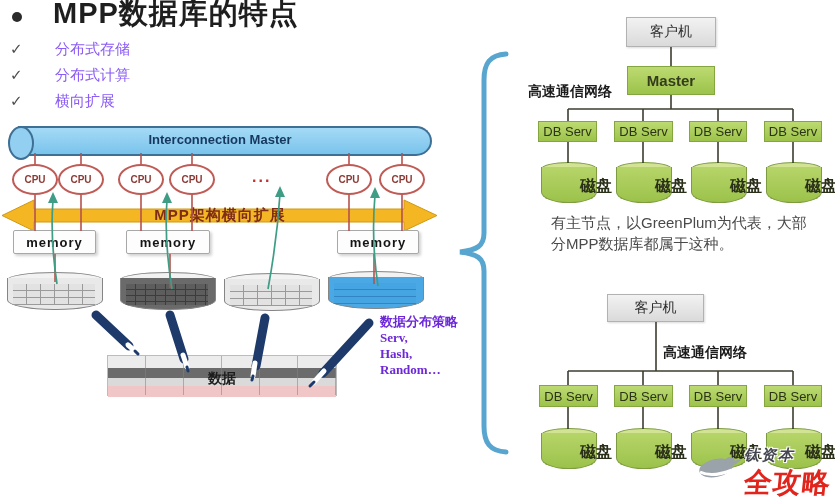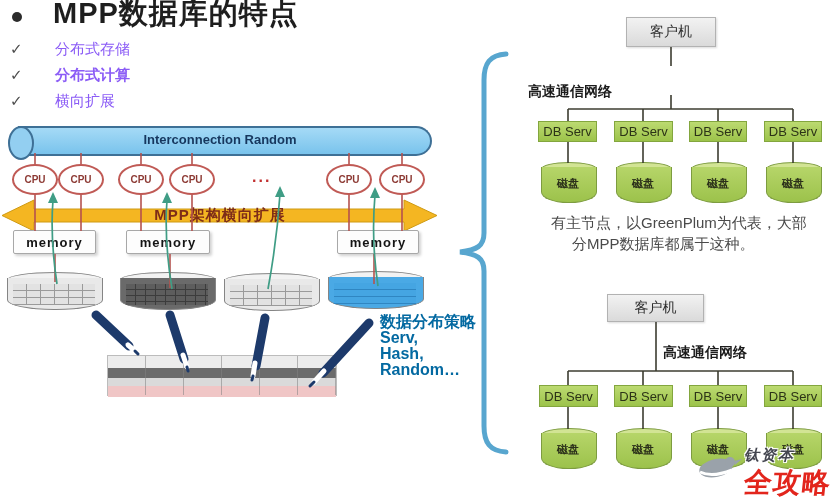--- a/index.html
+++ b/index.html
@@ -55,35 +55,35 @@
   
   .dtable{left:107px;top:355px;width:230px;height:41px;border:1px solid #bcbcbc;z-index:2;}
   .dtable .r1{position:absolute;left:0;top:0;width:100%;height:12px;background:#ececec;}
   .dtable .r2{position:absolute;left:0;top:12px;width:100%;height:10px;background:#6b6b6b;}
   .dtable .r3{position:absolute;left:0;top:22px;width:100%;height:8px;background:#dadada;}
   .dtable .r4{position:absolute;left:0;top:30px;width:100%;height:11px;background:#f0c6c6;}
   .dtable .cols{position:absolute;left:0;top:0;width:100%;height:100%;
     background-image:repeating-linear-gradient(90deg,transparent 0 37px,rgba(130,130,130,.55) 37px 38px);}
   .dtable-label{left:107px;top:370px;width:230px;text-align:center;font-size:14px;font-weight:bold;color:#1d1d1d;z-index:3;}
 
-  .strategy{left:380px;top:314px;z-index:3;font-size:16px;font-weight:bold;color:#0369a1;line-height:16px;}
+  .strategy{left:380px;top:314px;z-index:3;font-size:13px;font-weight:bold;color:#6d28d9;line-height:16px;font-family:Liberation Serif, serif;}
 
   
   .gray-box{background:linear-gradient(#f2f2f2,#dadada);border:1px solid #b2b2b2;z-index:2;
     display:flex;align-items:center;justify-content:center;font-size:14px;color:#2e2e2e;box-shadow:1px 1px 2px rgba(0,0,0,.15);}
   .green-box{background:linear-gradient(#bcda71,#9cc34a);border:1px solid #83a63e;z-index:2;
     display:flex;align-items:center;justify-content:center;font-size:13px;color:#2c3317;}
   .green-box.master{font-weight:bold;font-size:15px;color:#343c1c;}
   .net-tag{font-size:14px;font-weight:600;color:#1c1c1c;z-index:3;}
 
   .gcyl{width:54px;height:41px;z-index:2;}
   .gcyl .top{position:absolute;left:0;top:0;width:100%;height:12px;border-radius:50%;background:#d2e494;border:1px solid #7d9c40;}
   .gcyl .body{position:absolute;left:0;top:5px;width:100%;height:35px;background:linear-gradient(#b6d569,#9cc24b);
     border:1px solid #7d9c40;border-top:none;border-radius:0 0 27px 27px/0 0 11px 11px;}
-  .gcyl .lbl{position:absolute;left:0;top:14px;width:100%;text-align:center;font-size:11px;font-weight:bold;color:#2b301a;}
+  .gcyl .lbl{position:absolute;left:0;top:14px;width:100%;text-align:center;font-size:16px;font-weight:bold;color:#2b301a;padding-left:28px;}
 
   .caption{font-size:15px;color:#4a4a4a;z-index:3;line-height:21px;}
 
   
   .wm{z-index:10;}
   .wm-brand{left:744px;top:446px;font-size:15px;font-weight:bold;color:#43454f;letter-spacing:2px;
     text-shadow:-1px -1px 0 #fff,1px -1px 0 #fff,-1px 1px 0 #fff,1px 1px 0 #fff;font-style:italic;}
   .wm-sub{left:744px;top:464px;font-size:28px;font-weight:bold;color:#e2251c;letter-spacing:1px;transform:skewX(-6deg);
     text-shadow:-1px -1px 0 #fff,1px -1px 0 #fff,-1px 1px 0 #fff,2px 2px 0 #fff;}
   .wm-logo{left:692px;top:452px;width:52px;height:34px;}
@@ -94,29 +94,29 @@
 <body>
 
 <div id="canvas">
 
   <div class="abs bullet-dot"></div>
   <div class="abs page-title">MPP数据库的特点</div>
 
   <div class="abs chk" style="top:40px;">✓</div>
   <div class="abs chk-label" style="top:40px;">分布式存储</div>
   <div class="abs chk" style="top:66px;">✓</div>
-  <div class="abs chk-label" style="top:66px;font-weight:bold;">分布式计算</div>
+  <div class="abs chk-label" style="top:66px;">分布式计算</div>
   <div class="abs chk" style="top:92px;">✓</div>
   <div class="abs chk-label" style="top:92px;font-family:Liberation Serif, serif;">横向扩展</div>
 
   <div class="abs net-cyl">
     <div class="body"></div>
     <div class="cap"></div>
   </div>
-  <div class="abs net-label">Interconnection Random</div>
+  <div class="abs net-label">Interconnection Master</div>
 
   <div class="abs cpu" style="left:12px;">CPU</div>
   <div class="abs cpu" style="left:58px;">CPU</div>
   <div class="abs cpu" style="left:118px;">CPU</div>
   <div class="abs cpu" style="left:169px;">CPU</div>
   <div class="abs cpu" style="left:326px;">CPU</div>
   <div class="abs cpu" style="left:379px;">CPU</div>
   <div class="abs dots">...</div>
 
   <svg class="abs mpp-arrow-svg" width="440" height="33">
@@ -149,29 +149,31 @@
       <div class="grid"></div>
   </div>
 
   <div class="abs dtable">
     <div class="r1"></div>
       <div class="r2"></div>
       <div class="r3"></div>
       <div class="r4"></div>
       <div class="cols"></div>
   </div>
+  <div class="abs dtable-label">数据</div>
 
   <div class="abs strategy">
     <div>数据分布策略</div>
     <div>Serv,</div>
     <div>Hash,</div>
     <div>Random…</div>
   </div>
 
   <div class="abs gray-box" style="left:626px;top:17px;width:90px;height:30px;">客户机</div>
+  <div class="abs green-box master" style="left:627px;top:66px;width:88px;height:29px;">Master</div>
   <div class="abs net-tag" style="left:528px;top:83px;">高速通信网络</div>
 
   <div class="abs green-box" style="left:538px;top:121px;width:59px;height:21px;">DB Serv</div>
   <div class="abs green-box" style="left:614px;top:121px;width:59px;height:21px;">DB Serv</div>
   <div class="abs green-box" style="left:689px;top:121px;width:58px;height:21px;">DB Serv</div>
   <div class="abs green-box" style="left:764px;top:121px;width:58px;height:21px;">DB Serv</div>
 
   <div class="abs gcyl" style="left:541px;top:162px;">
     <div class="top"></div>
       <div class="body"></div>
@@ -187,21 +189,21 @@
       <div class="body"></div>
       <div class="lbl">磁盘</div>
     </div>
   <div class="abs gcyl" style="left:766px;top:162px;">
     <div class="top"></div>
       <div class="body"></div>
       <div class="lbl">磁盘</div>
     </div>
 
   <div class="abs caption" style="left:551px;top:212px;text-align:right;">有主节点，以GreenPlum为代表，大部</div>
-  <div class="abs caption" style="left:551px;top:233px;margin-left:21px;">分MPP数据库都属于这种。</div>
+  <div class="abs caption" style="left:551px;top:233px;">分MPP数据库都属于这种。</div>
 
   <div class="abs gray-box" style="left:607px;top:294px;width:97px;height:28px;">客户机</div>
   <div class="abs net-tag" style="left:663px;top:344px;">高速通信网络</div>
 
   <div class="abs green-box" style="left:539px;top:385px;width:59px;height:22px;">DB Serv</div>
   <div class="abs green-box" style="left:614px;top:385px;width:59px;height:22px;">DB Serv</div>
   <div class="abs green-box" style="left:689px;top:385px;width:58px;height:22px;">DB Serv</div>
   <div class="abs green-box" style="left:764px;top:385px;width:58px;height:22px;">DB Serv</div>
 
   <div class="abs gcyl" style="left:541px;top:428px;">

